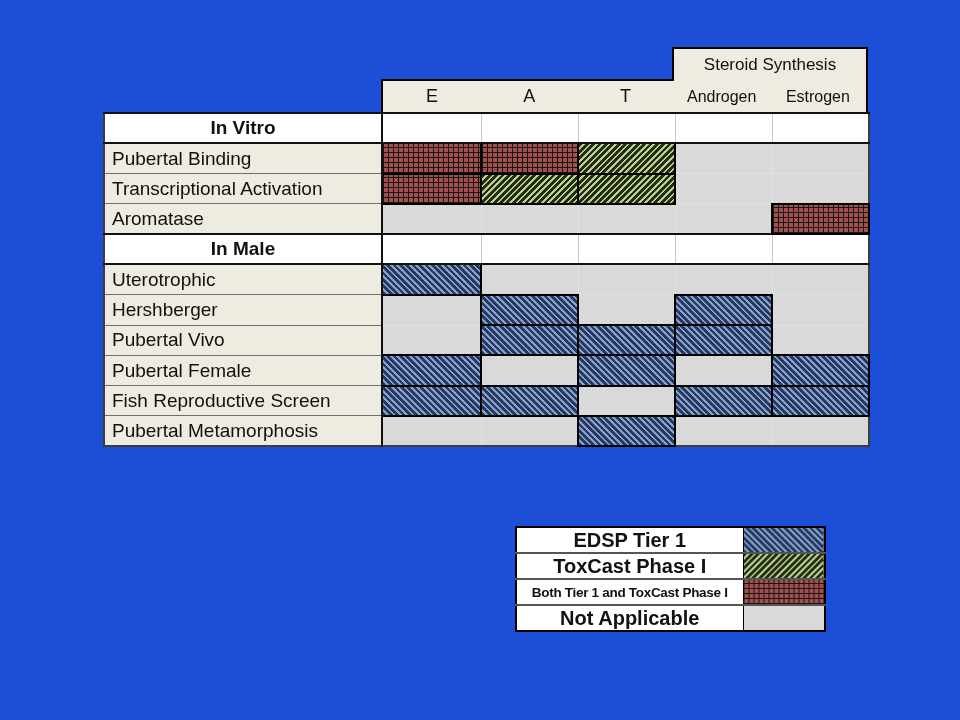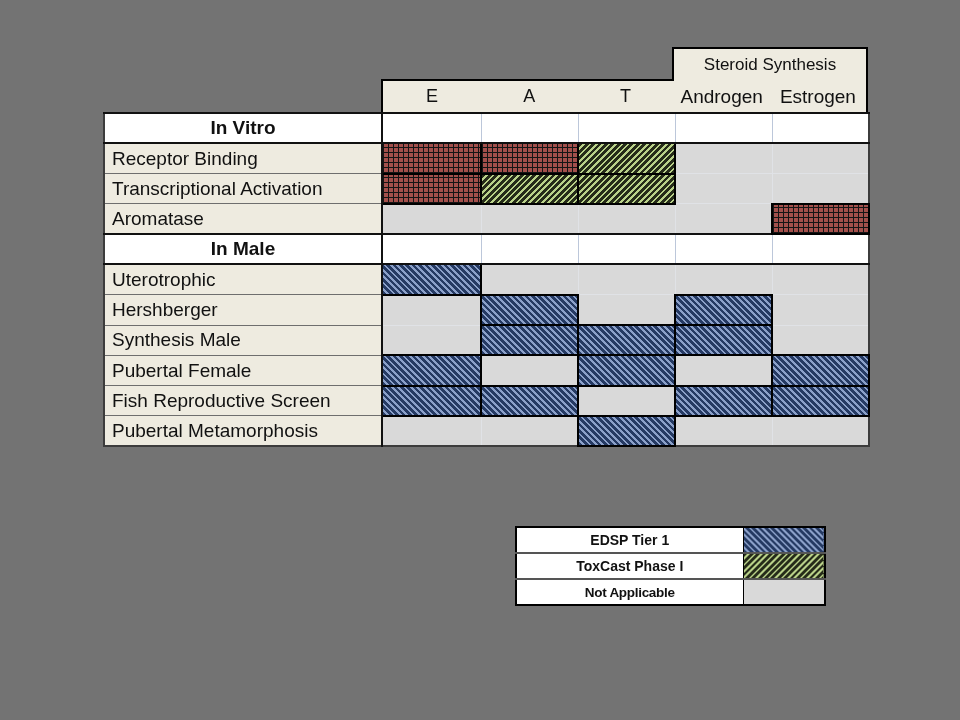--- a/index.html
+++ b/index.html
@@ -1,17 +1,17 @@
 <!DOCTYPE html>
 <html><head>
 <meta charset="utf-8">
 <style>
   html,body { margin:0; padding:0; background:#ffffff; }
   .canvas {
-    position:relative; width:960px; height:720px; background:#737373;
+    position:relative; width:960px; height:720px; background:#1d4ed8;
     font-family:"Liberation Sans", sans-serif; color:#111; overflow:hidden;
   }
 
   
   .steroid-box {
     position:absolute; left:672px; top:47px; width:196px; height:34px;
     background:#eeebe0; border:2px solid #000; border-bottom:none;
     box-sizing:border-box; display:flex; align-items:center; justify-content:center;
     font-size:17px;
   }
@@ -21,21 +21,21 @@
     border-left:2px solid #000; border-right:2px solid #000;
     display:flex; align-items:center;
   }
   .strip-topline {
     position:absolute; left:381px; top:79px; width:293px; height:2px; background:#000;
   }
   .col-label {
     display:flex; align-items:center; justify-content:center;
     font-size:18px; height:100%; box-sizing:border-box;
   }
-  .col-label.small { font-size:19px; }
+  .col-label.small { font-size:16px; }
 
   
   .matrix {
     position:absolute; left:103px; top:112px;
     border-collapse:collapse; table-layout:fixed; width:765px;
     border:2.5px solid #3c3c3c;
   }
   .matrix tr { height:30.3px; }
   .matrix td { padding:0; box-sizing:border-box; }
   td.label {
@@ -70,21 +70,21 @@
 
   
   .legend {
     position:absolute; left:515px; top:526px;
     border-collapse:collapse; table-layout:fixed; width:309px;
     border:2px solid #000;
   }
   .legend tr { height:26px; }
   .legend td { padding:0; box-sizing:border-box; }
   td.legend-label {
-    width:227px; background:#ffffff; font-weight:bold; font-size:14px;
+    width:227px; background:#ffffff; font-weight:bold; font-size:20px;
     text-align:center; vertical-align:middle; white-space:nowrap; overflow:hidden;
     border-bottom:2px solid #555; border-right:1.5px solid #000;
   }
   .legend tr:nth-child(3) td.legend-label { font-size:13.5px; letter-spacing:-0.3px; }
   .legend tr:last-child td { border-bottom:none; }
   td.legend-swatch { width:82px; border-bottom:2px solid #555; }
 </style>
 </head>
 <body>
 
@@ -116,21 +116,21 @@
     <tbody>
         <tr class="section">
           <td class="label">In Vitro</td>
           <td class="cell white"></td>
           <td class="cell white"></td>
           <td class="cell white"></td>
           <td class="cell white"></td>
           <td class="cell white"></td>
         </tr>
         <tr>
-          <td class="label">Receptor Binding</td>
+          <td class="label">Pubertal Binding</td>
           <td class="cell pat-both"></td>
           <td class="cell pat-both"></td>
           <td class="cell pat-toxcast"></td>
           <td class="cell pat-na"></td>
           <td class="cell pat-na"></td>
         </tr>
         <tr>
           <td class="label">Transcriptional Activation</td>
           <td class="cell pat-both"></td>
           <td class="cell pat-toxcast"></td>
@@ -164,21 +164,21 @@
         </tr>
         <tr>
           <td class="label">Hershberger</td>
           <td class="cell pat-na"></td>
           <td class="cell pat-tier1"></td>
           <td class="cell pat-na"></td>
           <td class="cell pat-tier1"></td>
           <td class="cell pat-na"></td>
         </tr>
         <tr>
-          <td class="label">Synthesis Male</td>
+          <td class="label">Pubertal Vivo</td>
           <td class="cell pat-na"></td>
           <td class="cell pat-tier1"></td>
           <td class="cell pat-tier1"></td>
           <td class="cell pat-tier1"></td>
           <td class="cell pat-na"></td>
         </tr>
         <tr>
           <td class="label">Pubertal Female</td>
           <td class="cell pat-tier1"></td>
           <td class="cell pat-na"></td>
@@ -209,19 +209,23 @@
     <tbody>
         <tr>
           <td class="legend-label">EDSP Tier 1</td>
           <td class="legend-swatch pat-tier1"></td>
         </tr>
         <tr>
           <td class="legend-label">ToxCast Phase I</td>
           <td class="legend-swatch pat-toxcast"></td>
         </tr>
         <tr>
+          <td class="legend-label">Both Tier 1 and ToxCast Phase I</td>
+          <td class="legend-swatch pat-both"></td>
+        </tr>
+        <tr>
           <td class="legend-label">Not Applicable</td>
           <td class="legend-swatch pat-na"></td>
         </tr>
       </tbody>
   </table>
 
 </div>
 
 </body></html>

